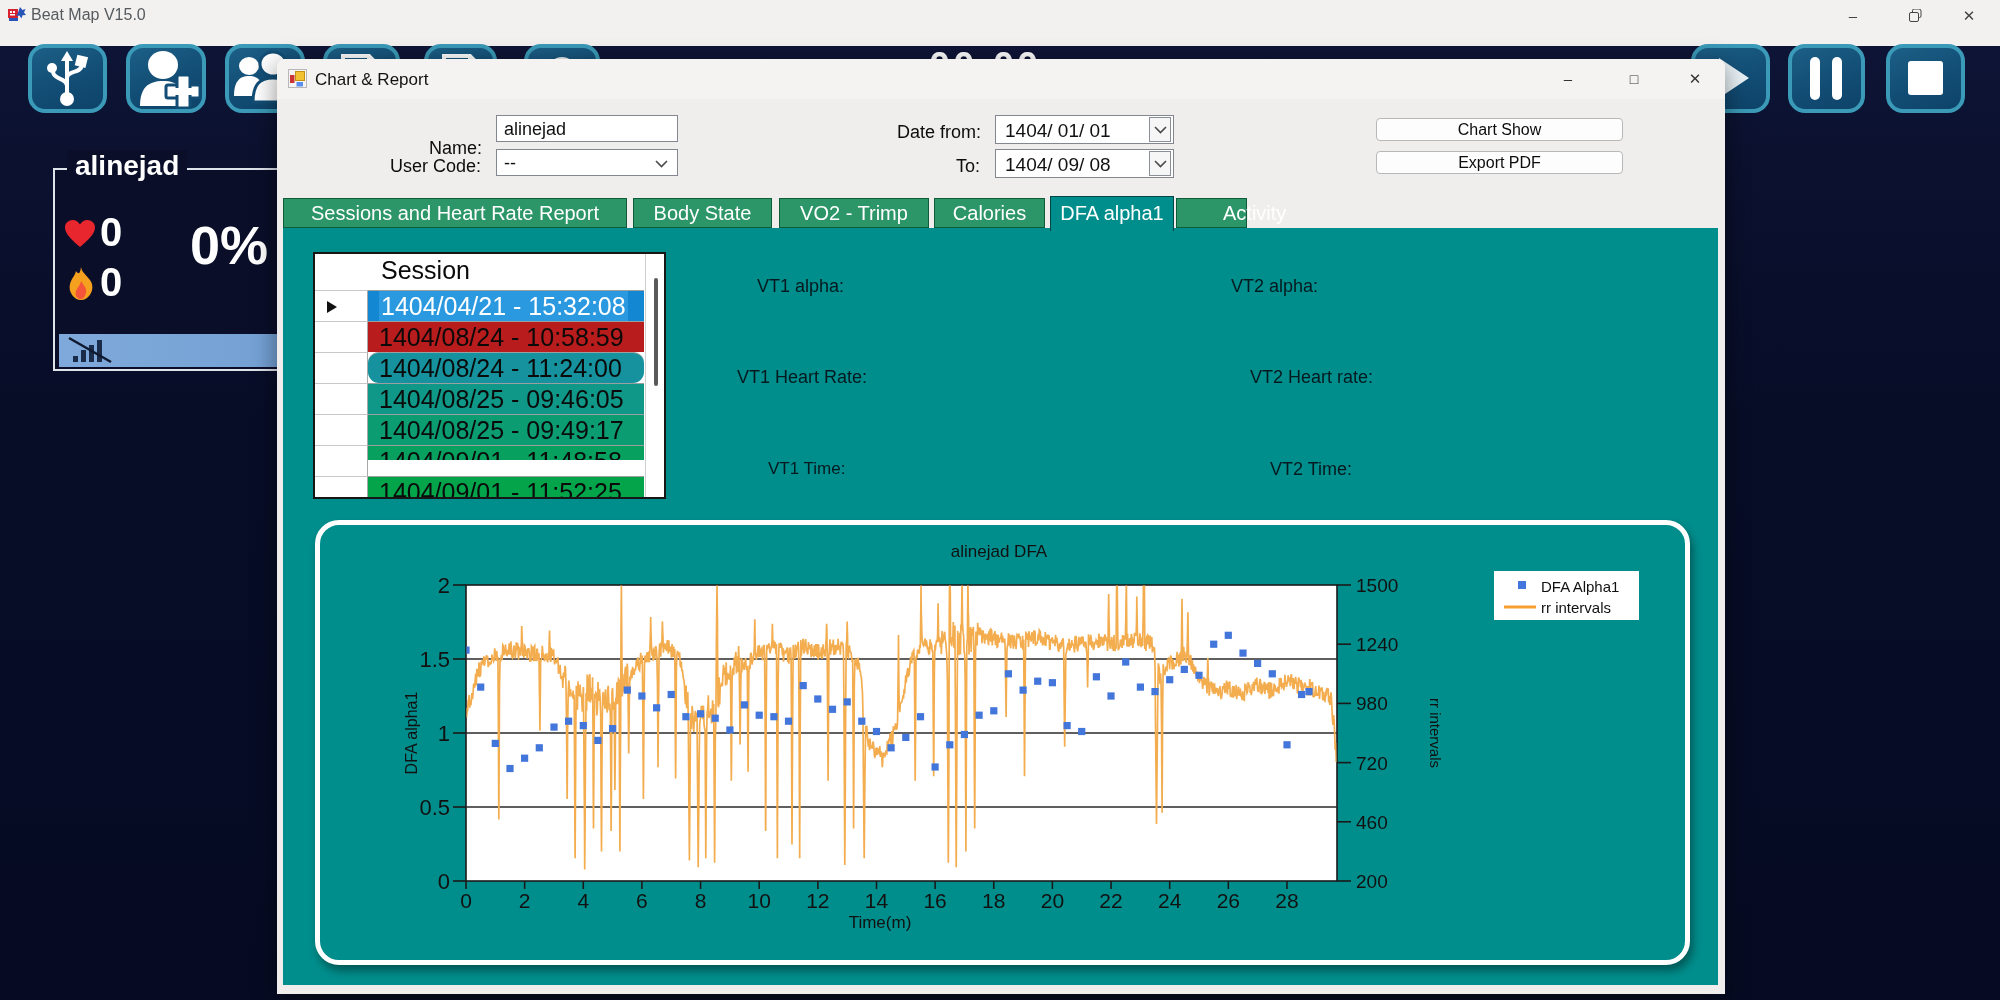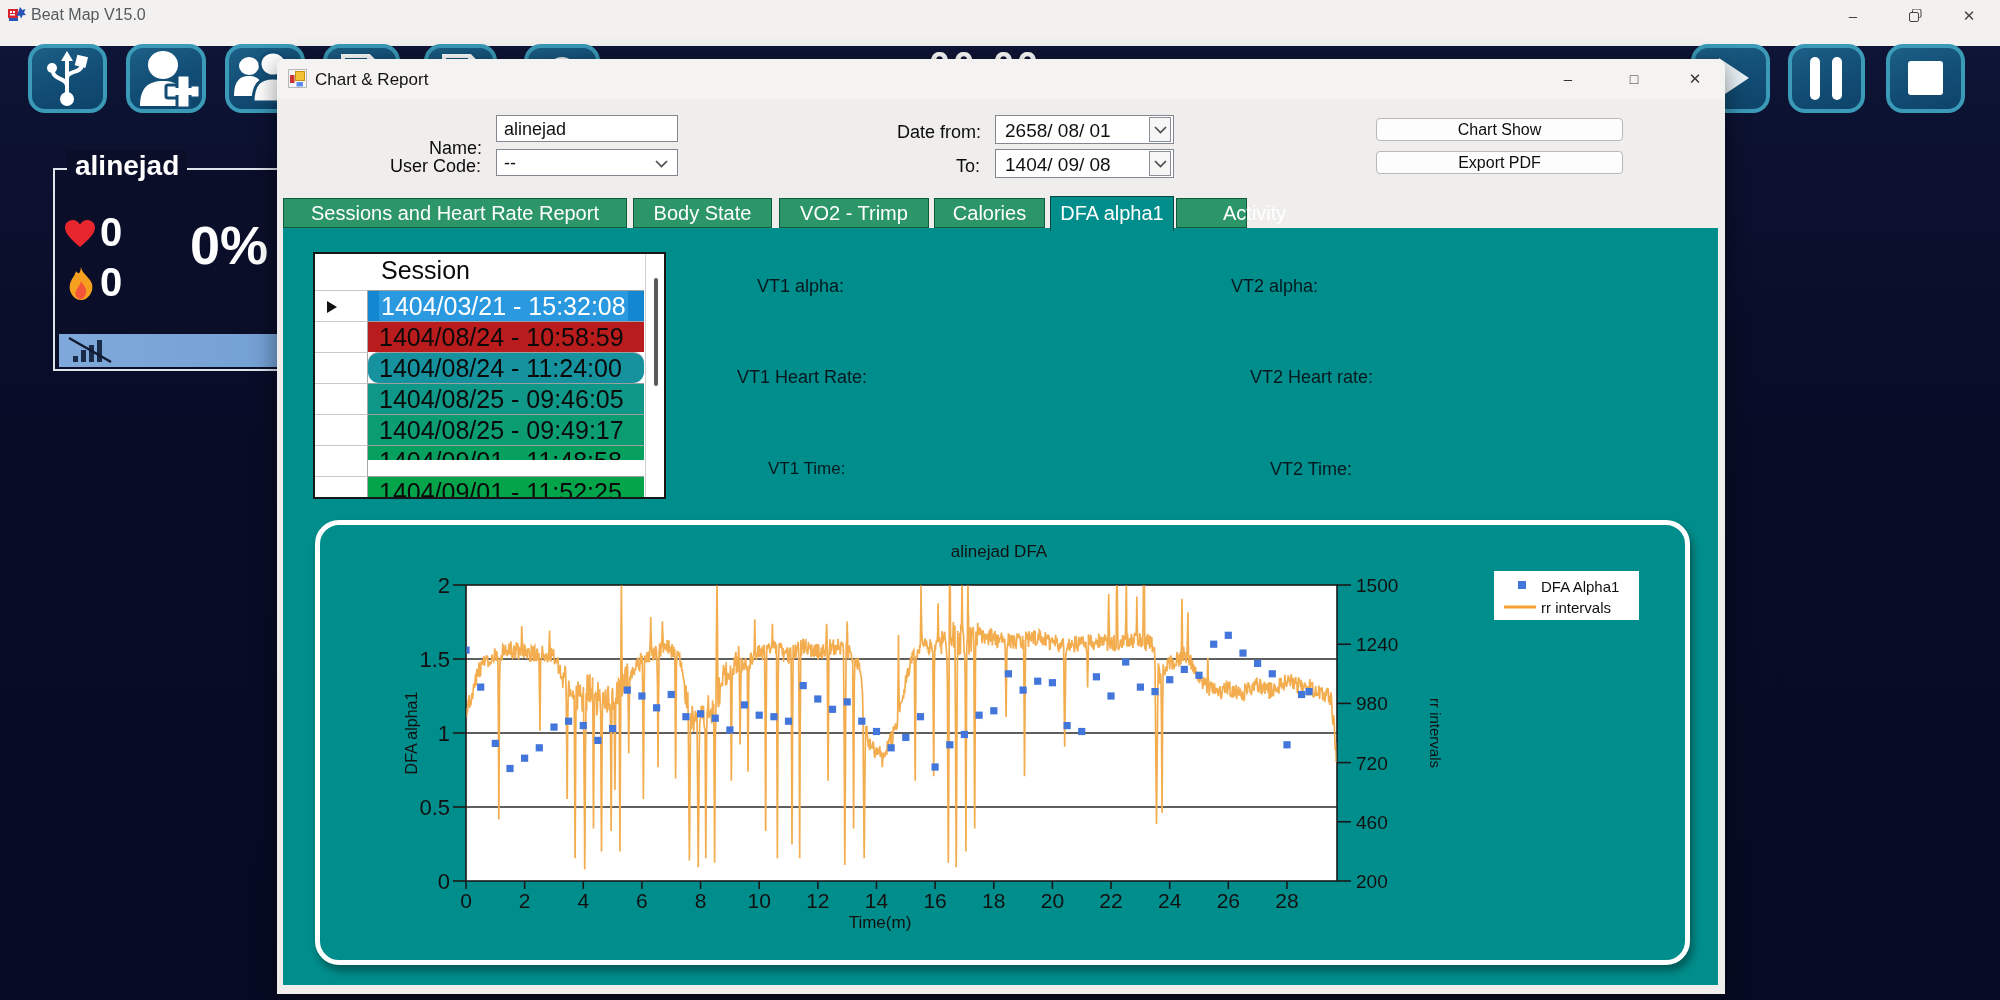--- a/index.html
+++ b/index.html
@@ -179,21 +179,21 @@
     <div class="lab" style="left:152px;top:63px;margin-top:16px;">Name:</div>
     <div class="tbox" style="left:219px;top:56px;width:182px;height:27px;padding:3px 0 0 7px;">alinejad</div>
     <div class="lab" style="left:113px;top:97px;">User Code:</div>
     <div class="tbox" style="left:219px;top:90px;width:182px;height:27px;padding:3px 0 0 7px;">--
       <svg width="13" height="8" style="position:absolute;right:9px;top:10px;">
           <path d="M1 1 L6.5 6.5 L12 1" stroke="#4a4a4a" stroke-width="1.6" fill="none"></path>
         </svg>
     </div>
 
     <div class="lab" style="left:620px;top:63px;">Date from:</div>
-    <div class="tbox" style="left:718px;top:56px;width:179px;height:29px;padding:4px 0 0 9px;font-size:19px;">2658/ 08/ 01</div>
+    <div class="tbox" style="left:718px;top:56px;width:179px;height:29px;padding:4px 0 0 9px;font-size:19px;">1404/ 01/ 01</div>
     <div class="lab" style="left:679px;top:97px;">To:</div>
     <div class="tbox" style="left:718px;top:90px;width:179px;height:29px;padding:4px 0 0 9px;font-size:19px;">1404/ 09/ 08</div>
     <div class="cdrop" style="left:872px;top:58px;">
         <svg width="13" height="8" style="position:absolute;left:4px;top:8px;">
           <path d="M1 1 L6.5 6.5 L12 1" stroke="#4a4a4a" stroke-width="1.6" fill="none"></path>
         </svg>
       </div>
     <div class="cdrop" style="left:872px;top:92px;">
         <svg width="13" height="8" style="position:absolute;left:4px;top:8px;">
           <path d="M1 1 L6.5 6.5 L12 1" stroke="#4a4a4a" stroke-width="1.6" fill="none"></path>
@@ -214,21 +214,21 @@
       <div class="vt" style="left:474px;top:48px;">VT1 alpha:</div>
       <div class="vt" style="left:948px;top:48px;">VT2 alpha:</div>
       <div class="vt" style="left:454px;top:139px;">VT1 Heart Rate:</div>
       <div class="vt" style="left:967px;top:139px;">VT2 Heart rate:</div>
       <div class="vt" style="left:485px;top:231px;font-size:17px;">VT1 Time:</div>
       <div class="vt" style="left:987px;top:231px;">VT2 Time:</div>
 
       <div id="grid">
         <div style="position:absolute;left:53px;top:0;width:276px;height:36px;font-size:25px;color:#0a0a0a;padding:2px 0 0 13px;">Session</div>
         <div id="gridrows">
-            <div class="grow" style="top:36px;height:31px;background:#1487d3;color:#fff;"><span style="background:#2a99e0;color:#fff;padding:1px 2px;">1404/03/21 - 15:32:08</span></div>
+            <div class="grow" style="top:36px;height:31px;background:#1487d3;color:#fff;"><span style="background:#2a99e0;color:#fff;padding:1px 2px;">1404/04/21 - 15:32:08</span></div>
             <div class="gmark" style="top:36px;">
               <svg width="12" height="14" style="position:absolute;left:11px;top:9px;">
                 <path d="M1 1 L11 7 L1 13 Z" fill="#111"></path>
               </svg>
             </div>
             <div class="grow" style="top:67px;height:31px;background:#b91c1c;">1404/08/24 - 10:58:59</div>
             <div class="gmark" style="top:67px;"></div>
             <div class="grow" style="top:98px;height:31px;background:#15929e;border-radius:11px;">1404/08/24 - 11:24:00</div>
             <div class="gmark" style="top:98px;"></div>
             <div class="grow" style="top:129px;height:31px;background:#0f9787;">1404/08/25 - 09:46:05</div>

